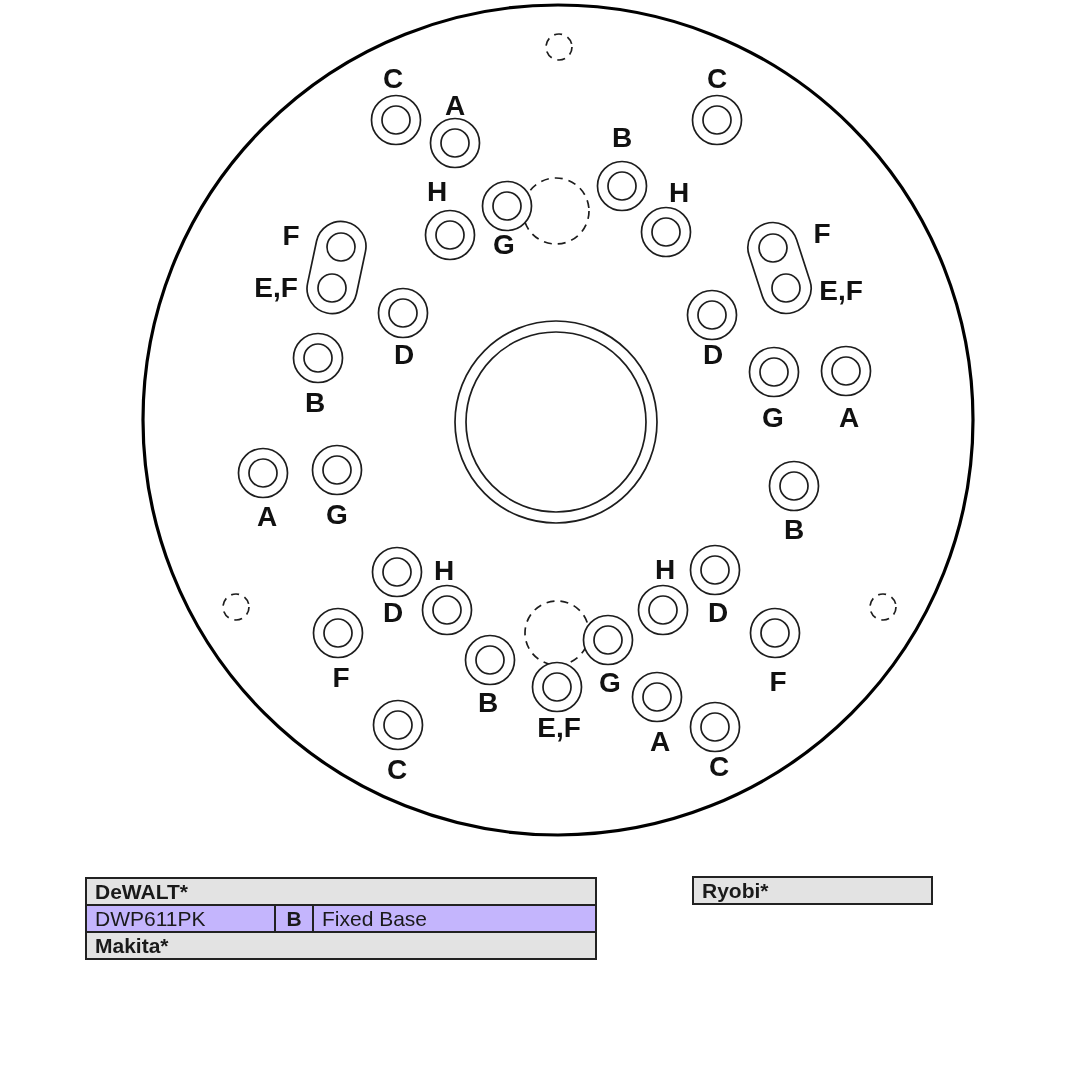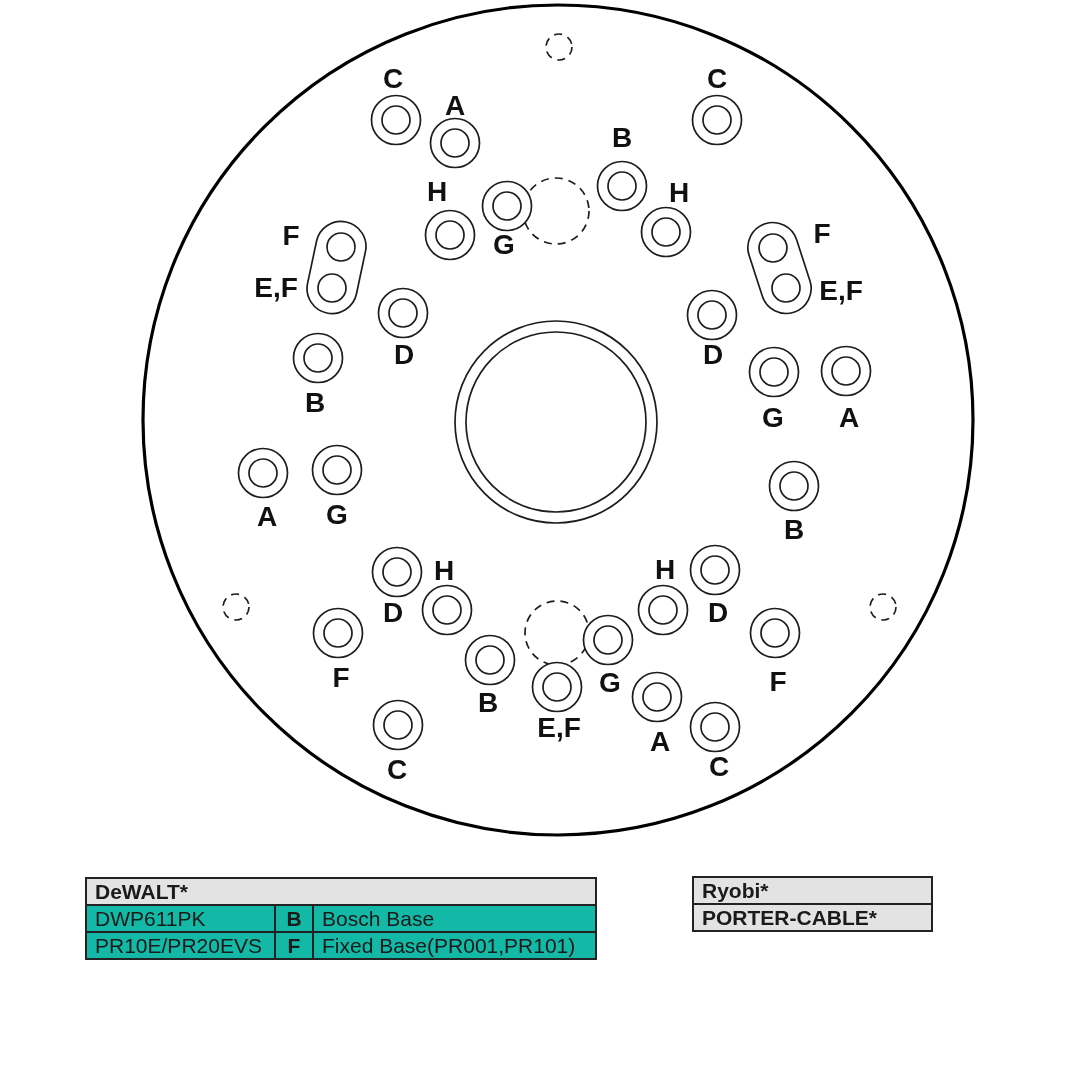--- a/index.html
+++ b/index.html
@@ -17,21 +17,21 @@
   .lbl{font-family:"Liberation Sans", sans-serif;font-weight:bold;font-size:28px;
        fill:#111111;text-anchor:middle;}
 
   
   .cmp-table{position:absolute;border-collapse:collapse;table-layout:fixed;
              font-family:"Liberation Sans", sans-serif;}
   #table-left{left:85px;top:877px;width:510px;}
   #table-right{left:692px;top:876px;width:239px;}
   .cmp-table td{border:2px solid #222222;height:25px;line-height:25px;
                 font-size:21px;padding:0 0 0 8px;white-space:nowrap;overflow:hidden;
-                background:#14b8a6;}
+                background:#c4b5fd;}
   .cmp-table td.brand{background:#e3e3e3;font-weight:bold;}
   .cmp-table td.letter{text-align:center;font-weight:bold;padding:0;}
   #table-left col.c-model{width:189px;}
   #table-left col.c-letter{width:38px;}
   #table-left col.c-desc{width:283px;}
   #table-right col.c-model{width:196px;}
   #table-right col.c-letter{width:43px;}
 </style>
 </head>
 <body>
@@ -204,38 +204,33 @@
         <col class="c-letter">
         <col class="c-desc">
       </colgroup>
     <tbody>
         <tr>
           <td colspan="3" class="brand">DeWALT*</td>
         </tr>
         <tr>
           <td class="model">DWP611PK</td>
           <td class="letter">B</td>
-          <td class="desc">Bosch Base</td>
-        </tr>
-        <tr>
-          <td class="model">PR10E/PR20EVS</td>
-          <td class="letter">F</td>
-          <td class="desc">Fixed Base(PR001,PR101)</td>
+          <td class="desc">Fixed Base</td>
+        </tr>
+        <tr>
+          <td colspan="3" class="brand">Makita*</td>
         </tr>
       </tbody>
   </table>
 
   <table id="table-right" class="cmp-table">
     <colgroup>
         <col class="c-model">
         <col class="c-letter">
       </colgroup>
     <tbody>
         <tr>
           <td colspan="2" class="brand">Ryobi*</td>
         </tr>
-        <tr>
-          <td colspan="2" class="brand">PORTER-CABLE*</td>
-        </tr>
       </tbody>
   </table>
 
 </div>
 
 </body></html>

